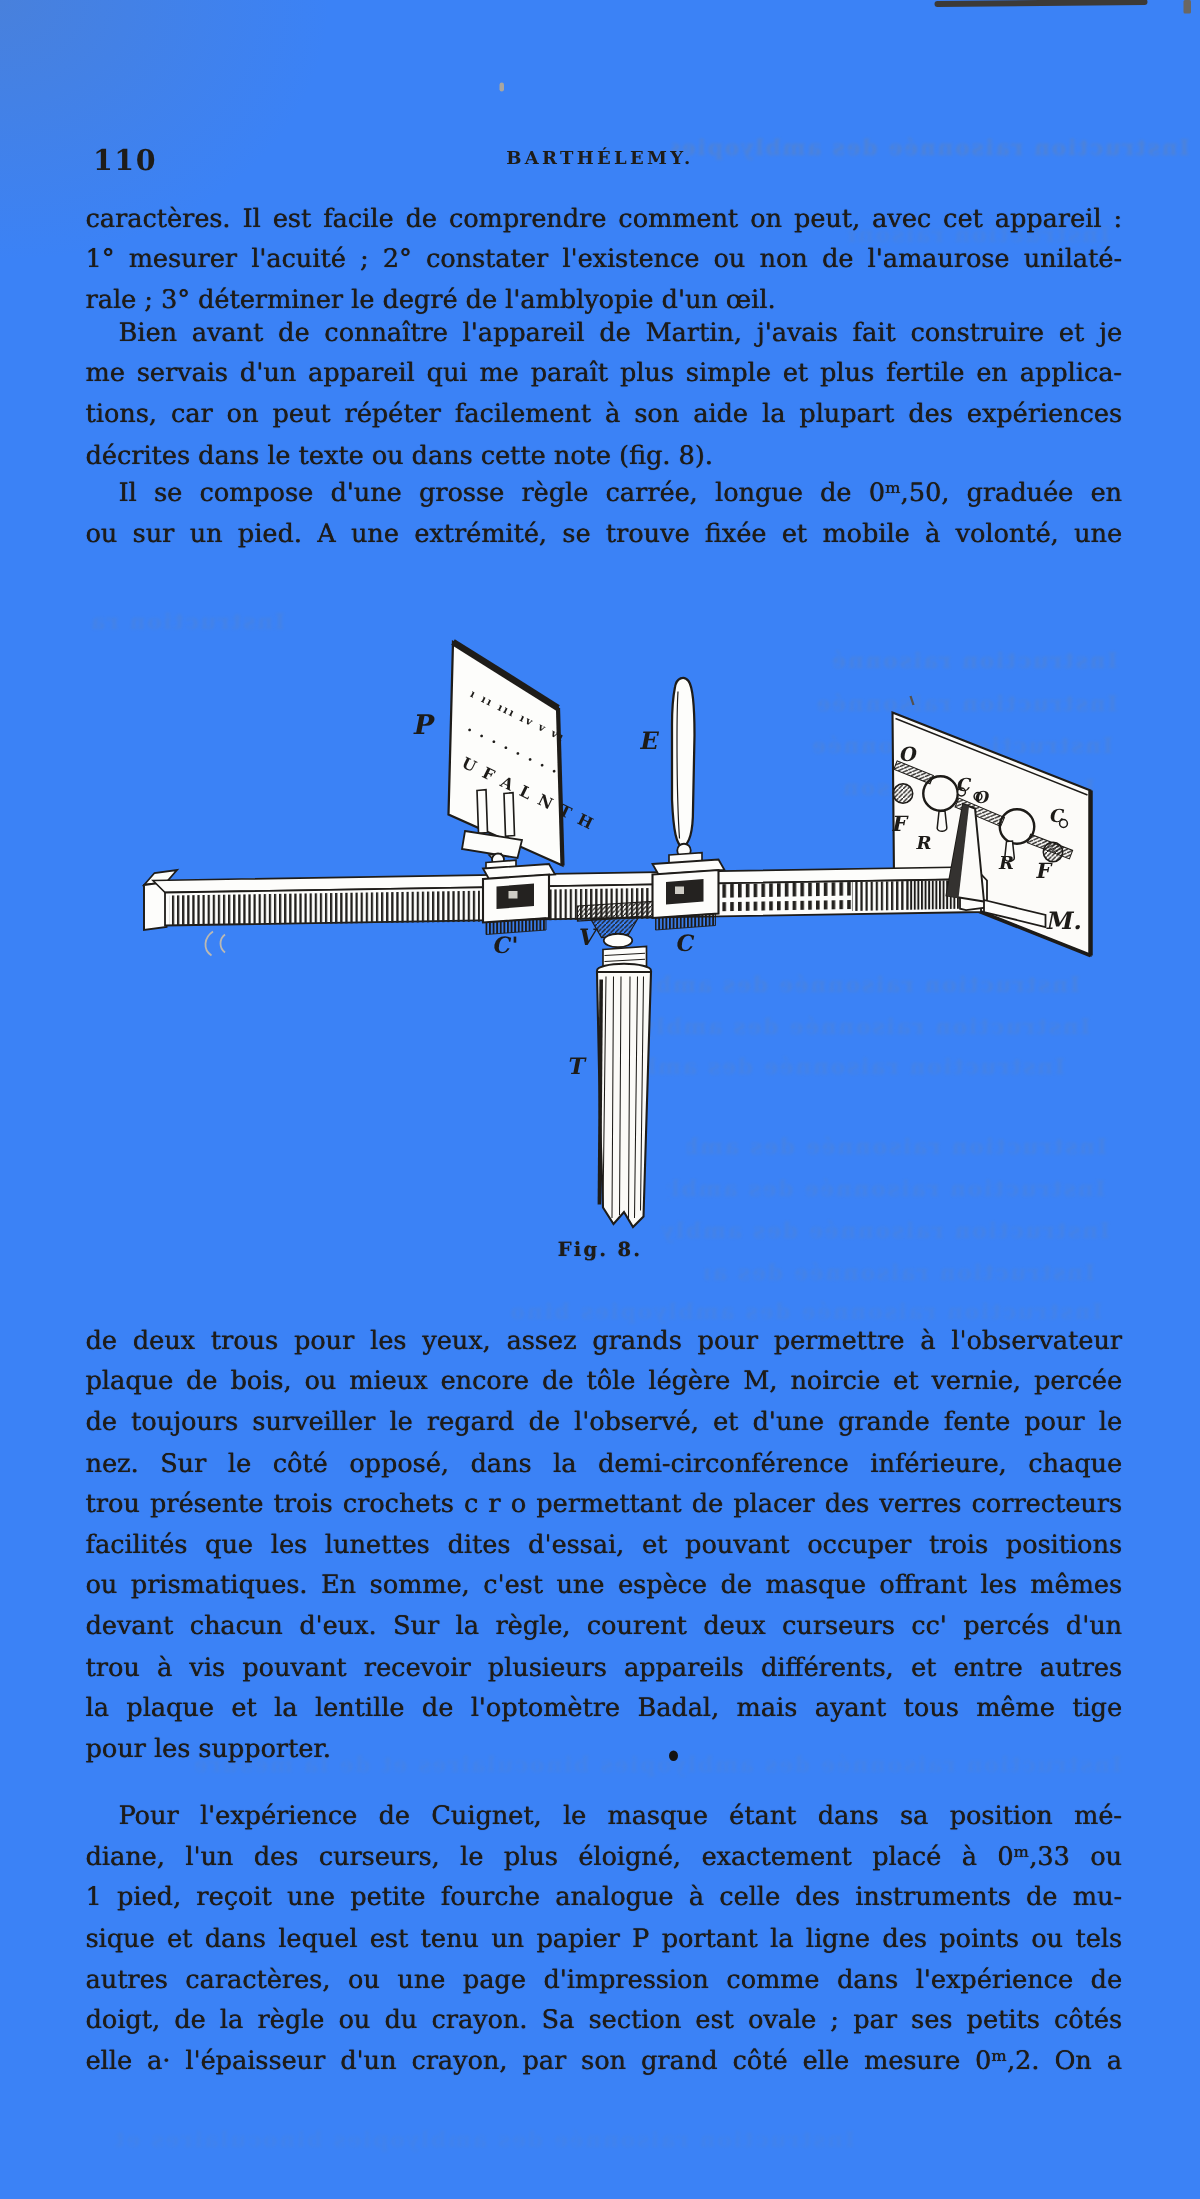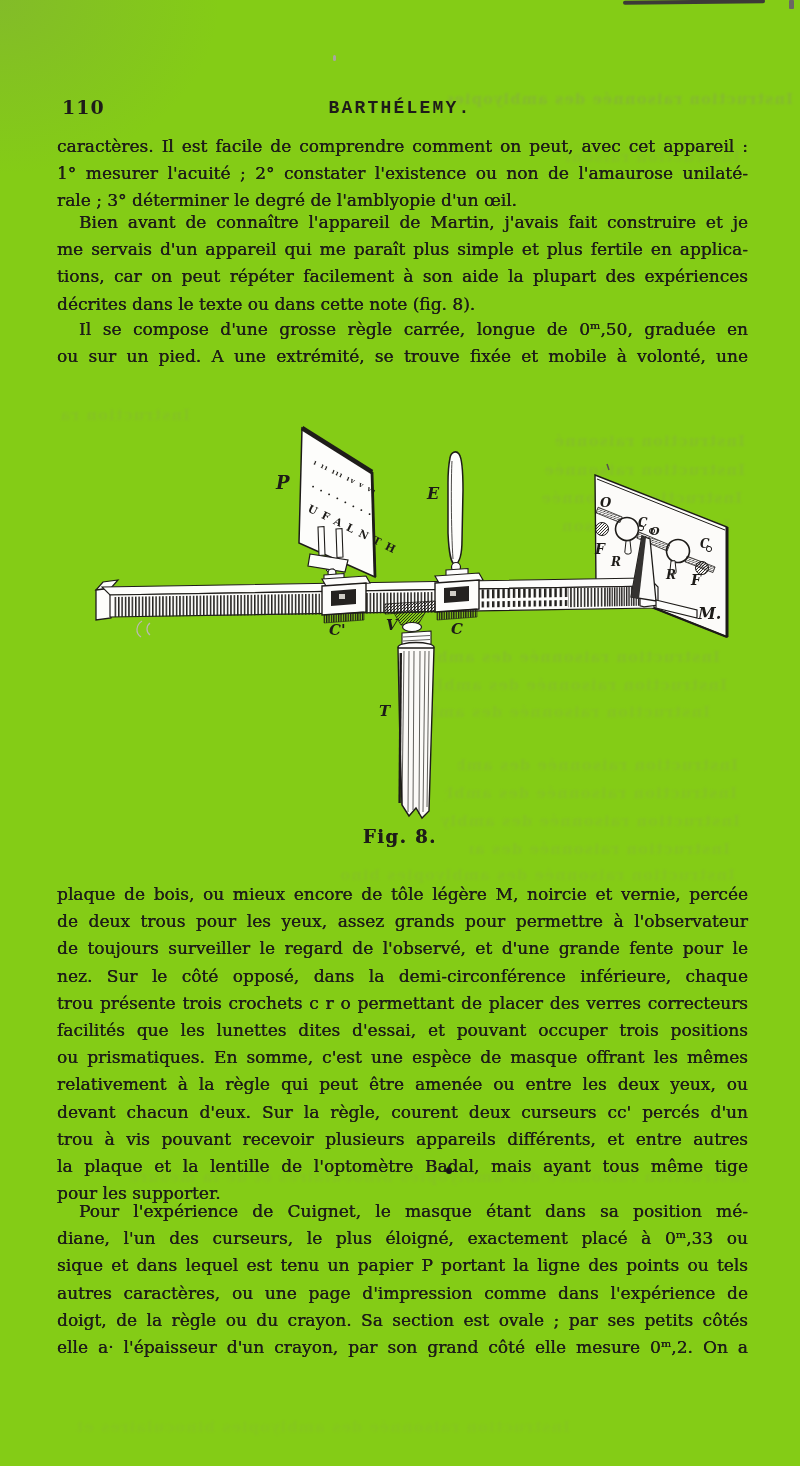--- a/index.html
+++ b/index.html
@@ -1,28 +1,28 @@
 <!DOCTYPE html>
 <html><head>
 <meta charset="utf-8">
 <style>
   html,body{margin:0;padding:0;background:#fbfbf9;}
-  .page{position:relative;width:800px;height:1466px;background:#84cc16;overflow:hidden;
+  .page{position:relative;width:800px;height:1466px;background:#3b82f6;overflow:hidden;
         font-family:"DejaVu Serif", serif;color:#1e1c19;}
   .corner-shade{position:absolute;left:0;top:0;width:240px;height:190px;pointer-events:none;
         background:radial-gradient(ellipse at 0% 0%, rgba(125,122,115,.20), rgba(125,122,115,0) 65%);}
   .pagenum{position:absolute;left:62px;top:96px;font-size:19px;font-weight:bold;letter-spacing:1px;}
-  .runtitle{position:absolute;left:0;top:98px;width:800px;text-align:center;font-size:18px;
-        font-weight:bold;letter-spacing:2.2px;font-family:Liberation Mono, monospace;}
+  .runtitle{position:absolute;left:0;top:98px;width:800px;text-align:center;font-size:12px;
+        font-weight:bold;letter-spacing:2.2px;}
   .para{position:absolute;left:57px;width:691px;}
   .tl{font-size:17px;line-height:27.2px;height:27.2px;text-align:justify;text-align-last:justify;
       white-space:nowrap;text-shadow:0 0 .5px rgba(25,23,20,.85), .3px 0 0 rgba(25,23,20,.45);}
   .tl.end{text-align-last:left;white-space:normal;}
   .tl.ind{text-indent:22px;}
-  .caption{position:absolute;left:50px;top:826px;width:700px;text-align:center;font-size:18px;
+  .caption{position:absolute;left:50px;top:826px;width:700px;text-align:center;font-size:13px;
       font-weight:bold;letter-spacing:1.5px;text-shadow:0 0 .5px rgba(25,23,20,.8);}
   .bleed{position:absolute;height:19px;overflow:hidden;color:#86837d;font-weight:bold;font-size:14.5px;
       letter-spacing:1.2px;white-space:nowrap;transform:scaleX(-1);filter:blur(1.2px);pointer-events:none;}
   .streak{position:absolute;left:623px;top:0;width:142px;height:4px;background:#3c3a37;
       transform:rotate(-.6deg);border-radius:2px;}
   .streak2{position:absolute;left:789px;top:0;width:5px;height:9px;background:#6a6763;border-radius:1px;}
   .inkdot{position:absolute;left:446px;top:1167px;width:6px;height:7px;background:#141311;border-radius:50%;}
   .stray{position:absolute;left:333px;top:55px;width:3px;height:6px;background:#a9a6a0;border-radius:2px;}
   svg text{font-family:"DejaVu Serif", serif;font-style:italic;font-weight:bold;fill:#1d1b18;}
   svg .chartrow{font-style:normal;}
@@ -206,36 +206,36 @@
     <g>
       <path d="M592,121 L600,124 L606,186 L581,182 Z" fill="#fcfbf9" stroke="#1e1c19" stroke-width="1.3"></path>
       <path d="M592,121 L596,122.5 L589,184 L581,182 Z" fill="#343230"></path>
     </g>
     <path d="M606,185 L647,195 L647,203 L606,193 Z" fill="#fdfdfb" stroke="#1e1c19" stroke-width="1.2"></path>
   </svg>
 
   <div class="caption">Fig. 8.</div>
 
   <div class="para" style="top:881px">
+    <div class="tl">de deux trous pour les yeux, assez grands pour permettre à l'observateur</div>
     <div class="tl">plaque de bois, ou mieux encore de tôle légère M, noircie et vernie, percée</div>
-    <div class="tl">de deux trous pour les yeux, assez grands pour permettre à l'observateur</div>
     <div class="tl">de toujours surveiller le regard de l'observé, et d'une grande fente pour le</div>
     <div class="tl">nez. Sur le côté opposé, dans la demi-circonférence inférieure, chaque</div>
     <div class="tl">trou présente trois crochets c r o permettant de placer des verres correcteurs</div>
     <div class="tl">facilités que les lunettes dites d'essai, et pouvant occuper trois positions</div>
     <div class="tl">ou prismatiques. En somme, c'est une espèce de masque offrant les mêmes</div>
-    <div class="tl">relativement à la règle qui peut être amenée ou entre les deux yeux, ou</div>
     <div class="tl">devant chacun d'eux. Sur la règle, courent deux curseurs cc' percés d'un</div>
     <div class="tl">trou à vis pouvant recevoir plusieurs appareils différents, et entre autres</div>
     <div class="tl">la plaque et la lentille de l'optomètre Badal, mais ayant tous même tige</div>
     <div class="tl end">pour les supporter.</div>
   </div>
 
   <div class="para" style="top:1198px">
     <div class="tl ind">Pour l'expérience de Cuignet, le masque étant dans sa position mé-</div>
     <div class="tl">diane, l'un des curseurs, le plus éloigné, exactement placé à 0ᵐ,33 ou</div>
+    <div class="tl">1 pied, reçoit une petite fourche analogue à celle des instruments de mu-</div>
     <div class="tl">sique et dans lequel est tenu un papier P portant la ligne des points ou tels</div>
     <div class="tl">autres caractères, ou une page d'impression comme dans l'expérience de</div>
     <div class="tl">doigt, de la règle ou du crayon. Sa section est ovale ; par ses petits côtés</div>
     <div class="tl">elle a· l'épaisseur d'un crayon, par son grand côté elle mesure 0ᵐ,2. On a</div>
   </div>
 
 </div>
 
 </body></html>

